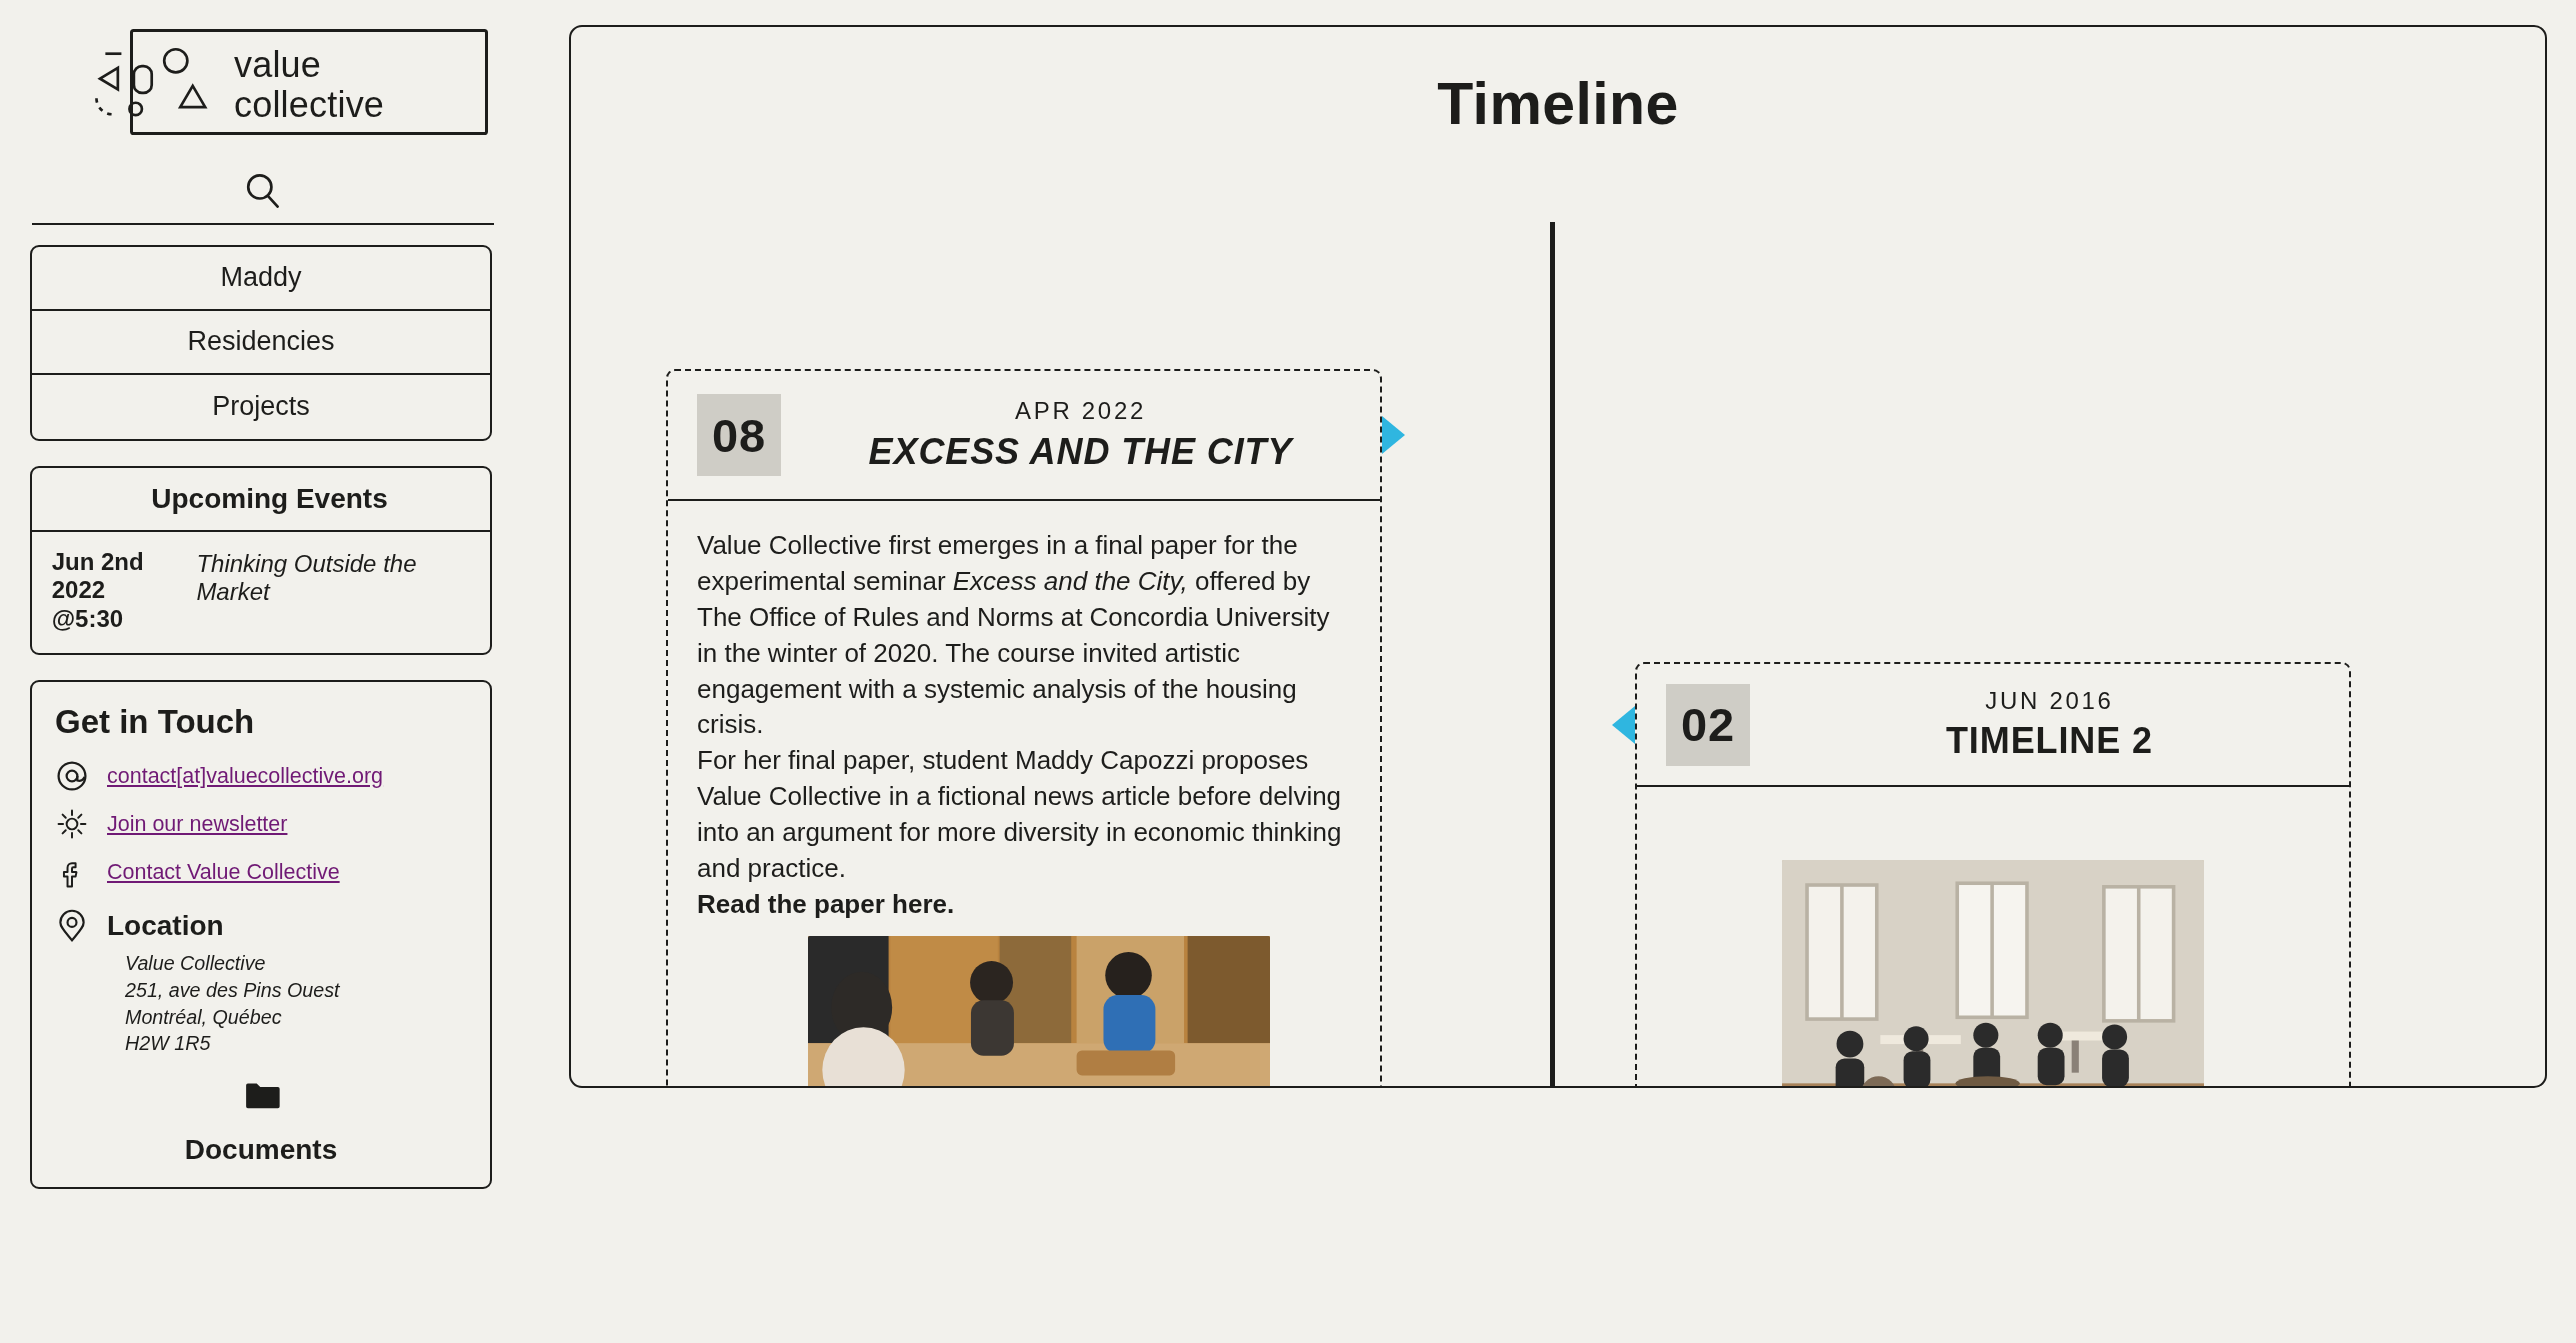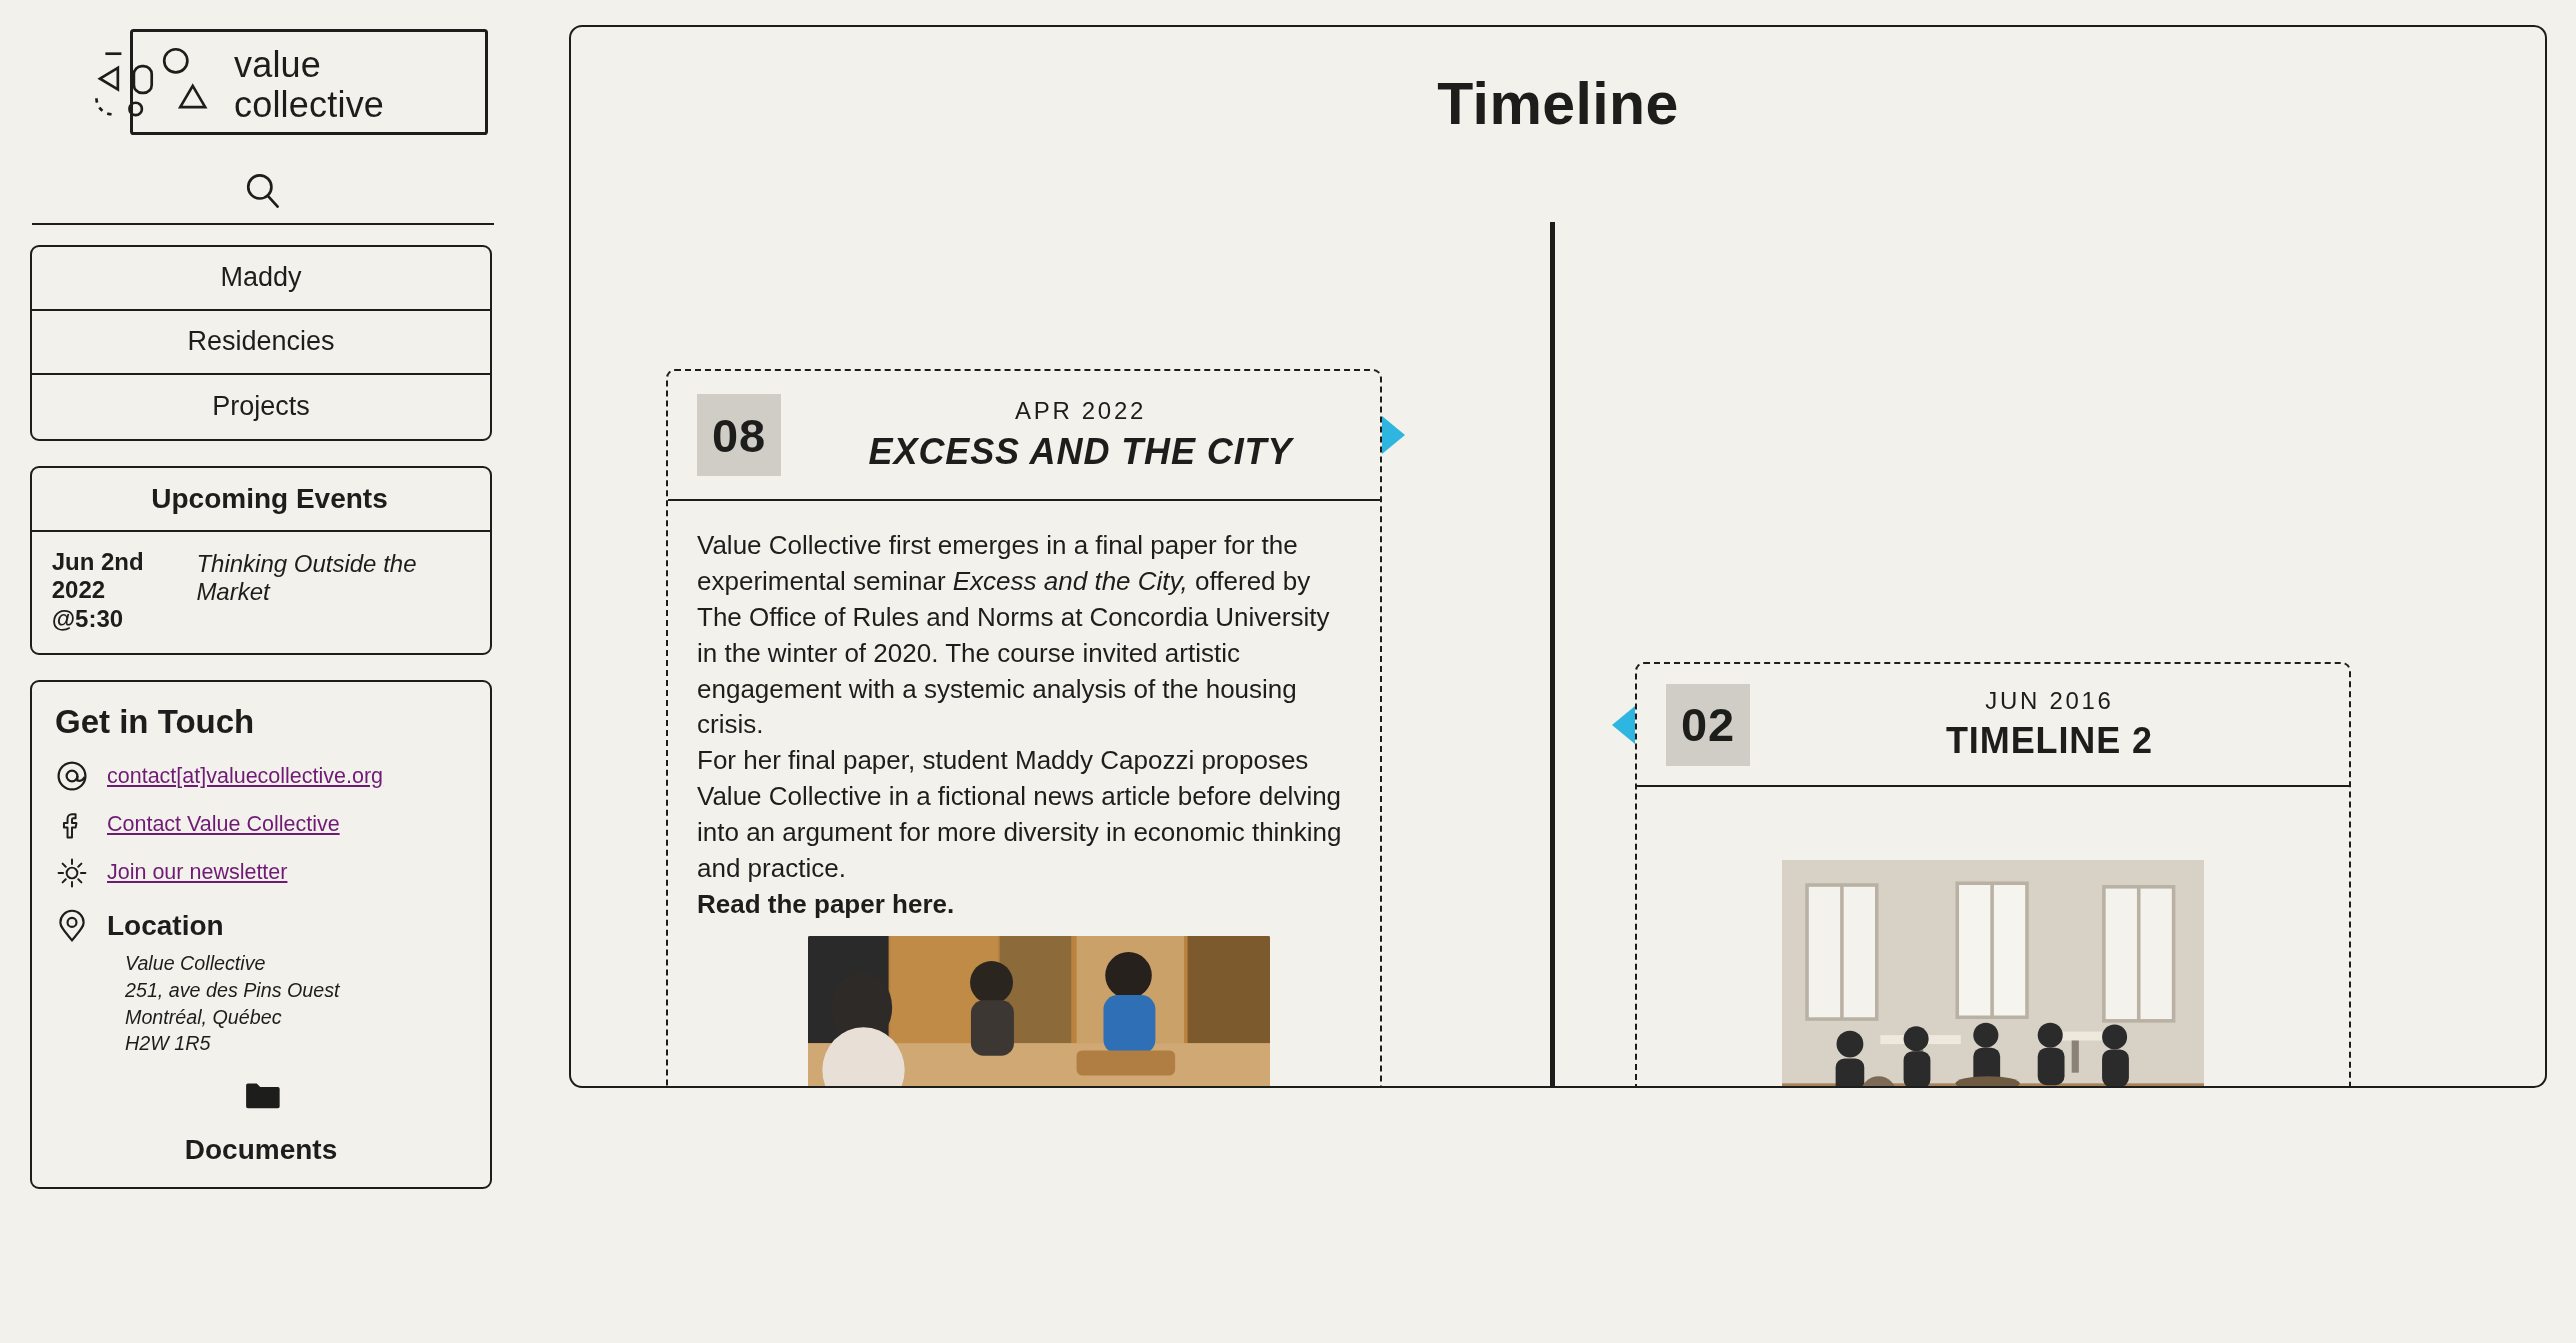--- a/index.html
+++ b/index.html
@@ -386,48 +386,48 @@
 
       <div class="contact-row">
         <span class="cicon">
           <svg viewBox="0 0 38 38" width="34" height="34">
             <circle cx="19" cy="19" r="15" fill="none" stroke="#1d1d1b" stroke-width="2.5"></circle>
             <circle cx="19" cy="19" r="6" fill="none" stroke="#1d1d1b" stroke-width="2.5"></circle>
             <path d="M25 19 v5 a6 6 0 0 0 8 -4" fill="none" stroke="#1d1d1b" stroke-width="2.5"></path>
           </svg>
         </span>
         <span class="contact-link">contact[at]valuecollective.org</span>
-      </div>
-
-      <div class="contact-row">
-        <span class="cicon">
-          <svg viewBox="0 0 38 38" width="34" height="34">
-            <path d="M23 8 h-4 a5 5 0 0 0 -5 5 v5 h-4 v5 h4 v11 h5 v-11 h4 l1 -5 h-5 v-4 a1.5 1.5 0 0 1 1.5 -1.5 h2.5 z" fill="none" stroke="#1d1d1b" stroke-width="2.2" stroke-linejoin="round"></path>
-          </svg>
-        </span>
-        <span class="contact-link">Contact Value Collective</span>
       </div>
 
       <div class="contact-row">
         <span class="cicon">
           <svg viewBox="0 0 38 38" width="34" height="34">
             <circle cx="19" cy="19" r="6" fill="none" stroke="#1d1d1b" stroke-width="2.2"></circle>
             <g stroke="#1d1d1b" stroke-width="2.2" stroke-linecap="round">
               <line x1="19" y1="4" x2="19" y2="9"></line>
               <line x1="19" y1="29" x2="19" y2="34"></line>
               <line x1="4" y1="19" x2="9" y2="19"></line>
               <line x1="29" y1="19" x2="34" y2="19"></line>
               <line x1="8.5" y1="8.5" x2="12" y2="12"></line>
               <line x1="26" y1="26" x2="29.5" y2="29.5"></line>
               <line x1="29.5" y1="8.5" x2="26" y2="12"></line>
               <line x1="12" y1="26" x2="8.5" y2="29.5"></line>
             </g>
           </svg>
         </span>
         <span class="contact-link">Join our newsletter</span>
+      </div>
+
+      <div class="contact-row">
+        <span class="cicon">
+          <svg viewBox="0 0 38 38" width="34" height="34">
+            <path d="M23 8 h-4 a5 5 0 0 0 -5 5 v5 h-4 v5 h4 v11 h5 v-11 h4 l1 -5 h-5 v-4 a1.5 1.5 0 0 1 1.5 -1.5 h2.5 z" fill="none" stroke="#1d1d1b" stroke-width="2.2" stroke-linejoin="round"></path>
+          </svg>
+        </span>
+        <span class="contact-link">Contact Value Collective</span>
       </div>
 
       <div class="loc-row">
         <span class="cicon">
           <svg viewBox="0 0 38 38" width="34" height="34">
             <path d="M19 35 C10 24 6 20 6 15 A13 13 0 0 1 32 15 C32 20 28 24 19 35 Z" fill="none" stroke="#1d1d1b" stroke-width="2.4"></path>
             <circle cx="19" cy="15" r="5" fill="none" stroke="#1d1d1b" stroke-width="2.4"></circle>
           </svg>
         </span>
         <span class="loc-title">Location</span>

